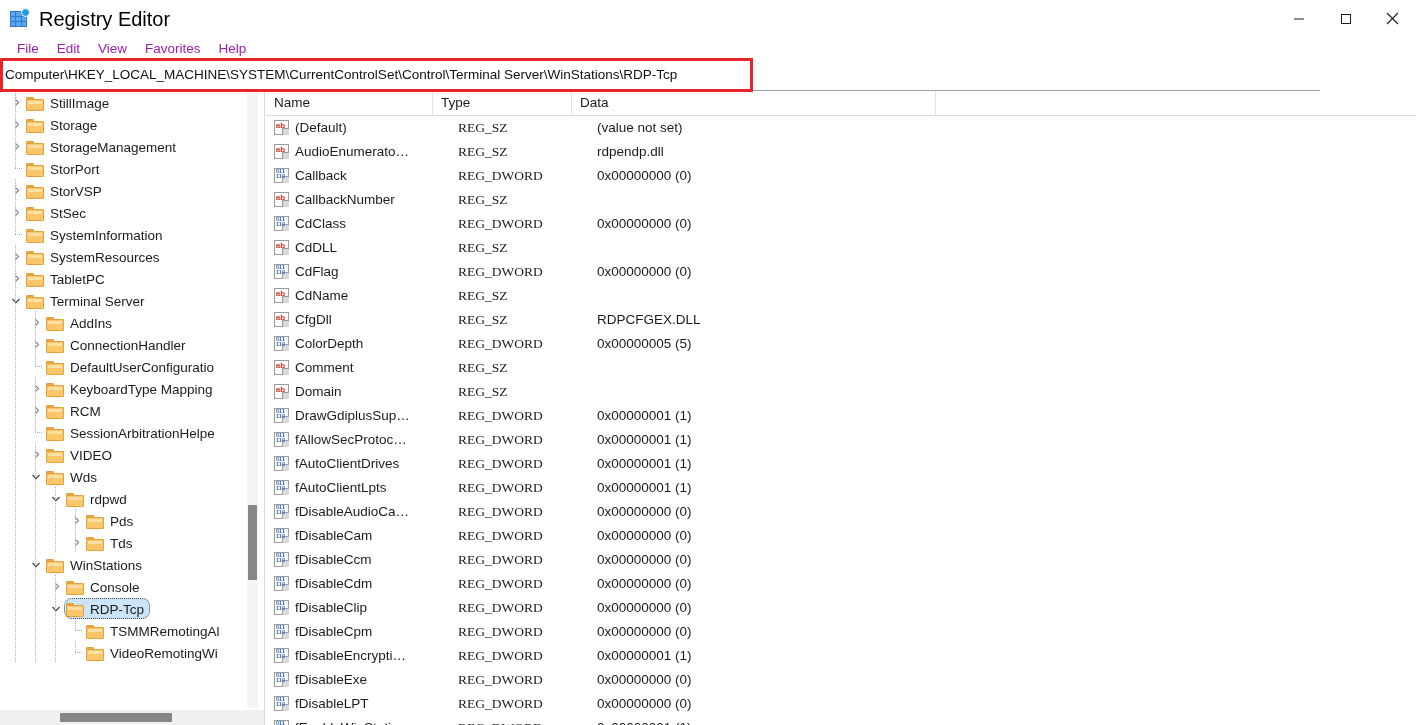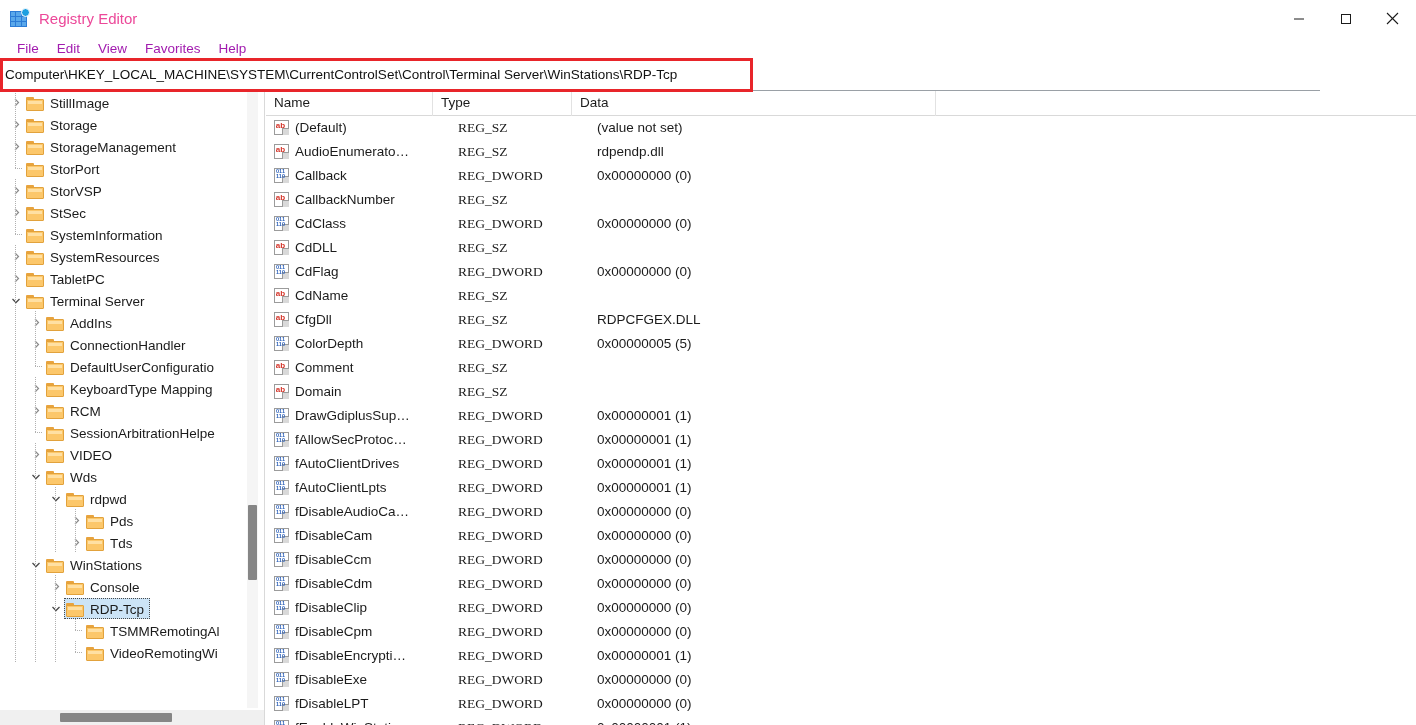--- a/index.html
+++ b/index.html
@@ -36,21 +36,21 @@
     padding: 1px;
   }
   .app-icon .grid i { background: #5aa8ea; display: block; }
   .app-icon .gear {
     position: absolute; right: -1px; top: -1px;
     width: 9px; height: 9px; border-radius: 50%;
     background: #1d9fe0;
     border: 1.5px solid #ffffff;
   }
   .app-title {
-    font-size: 15px; color: #ec4899; line-height: 1;
+    font-size: 20px; color: #000000; line-height: 1;
   }
   .win-controls {
     position: absolute; right: 0; top: 0;
     height: 37px; display: flex;
   }
   .win-btn {
     width: 47px; height: 37px;
     display: flex; align-items: center; justify-content: center;
     background: transparent;
   }
@@ -156,20 +156,21 @@
     background: #cce4f7;
   }
   .tree-label-wrap {
     display: inline-flex; align-items: flex-end;
     padding: 2px 6px 2px 2px;
     height: 21px;
   }
   .tree-row.selected.focused .tree-label-wrap {
     outline: 1px dotted #4a4a4a;
     outline-offset: -1px;
+    border-radius: 8px;
   }
   
   .guide {
     position: absolute; top: 0;
     width: 1px; height: 22px;
     background-image: linear-gradient(to bottom, #b0b0b0 1px, transparent 1px);
     background-size: 1px 2px;
   }
   .guide-elbow {
     position: absolute;

